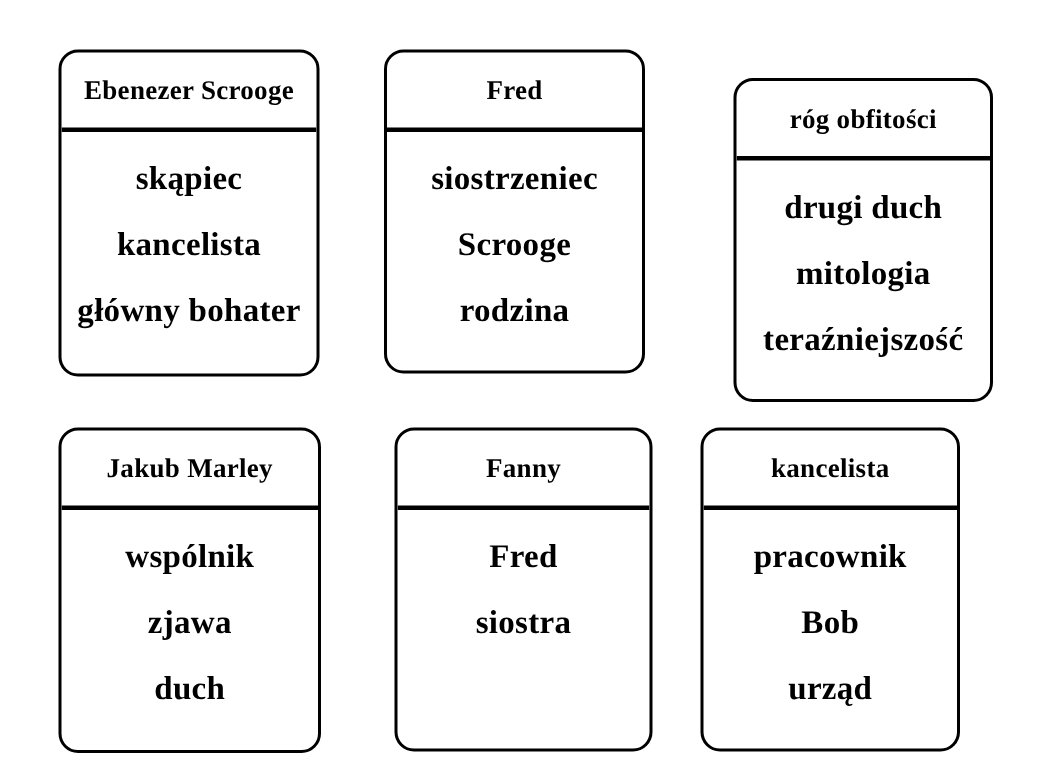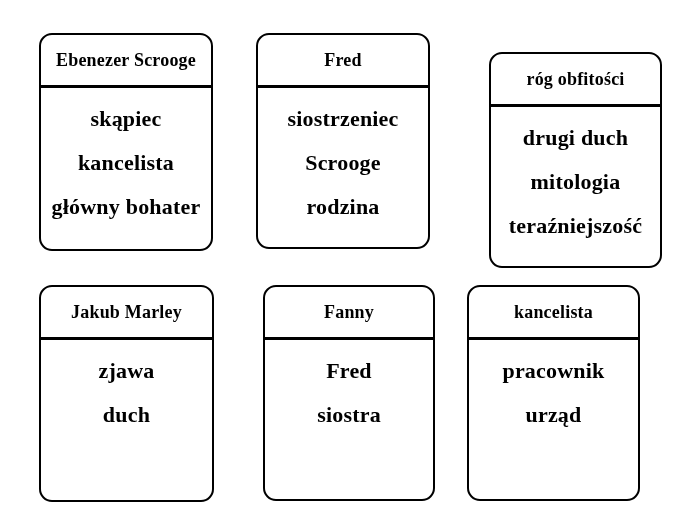--- a/index.html
+++ b/index.html
@@ -81,34 +81,36 @@
     <div class="card-body">
       <div class="card-item">drugi duch</div>
       <div class="card-item">mitologia</div>
       <div class="card-item">teraźniejszość</div>
     </div>
   </div>
 
   <div class="card c4">
     <div class="card-header">Jakub Marley</div>
     <div class="card-body">
+      <div class="card-item">wspólnik</div>
       <div class="card-item">zjawa</div>
       <div class="card-item">duch</div>
     </div>
   </div>
 
   <div class="card c5">
     <div class="card-header">Fanny</div>
     <div class="card-body">
       <div class="card-item">Fred</div>
       <div class="card-item">siostra</div>
     </div>
   </div>
 
   <div class="card c6">
     <div class="card-header">kancelista</div>
     <div class="card-body">
       <div class="card-item">pracownik</div>
+      <div class="card-item">Bob</div>
       <div class="card-item">urząd</div>
     </div>
   </div>
 
 </div>
 
 </body></html>

